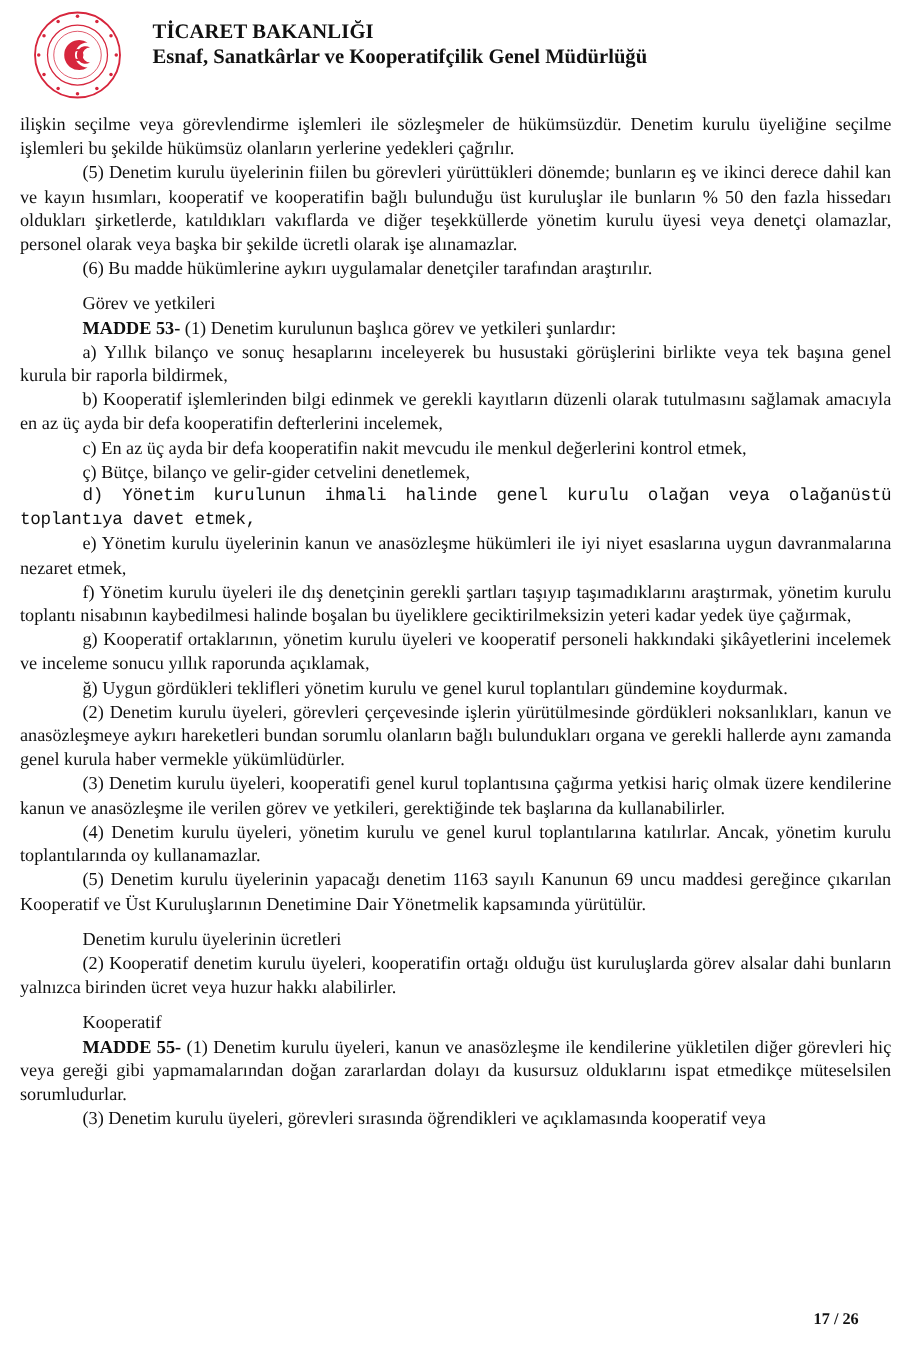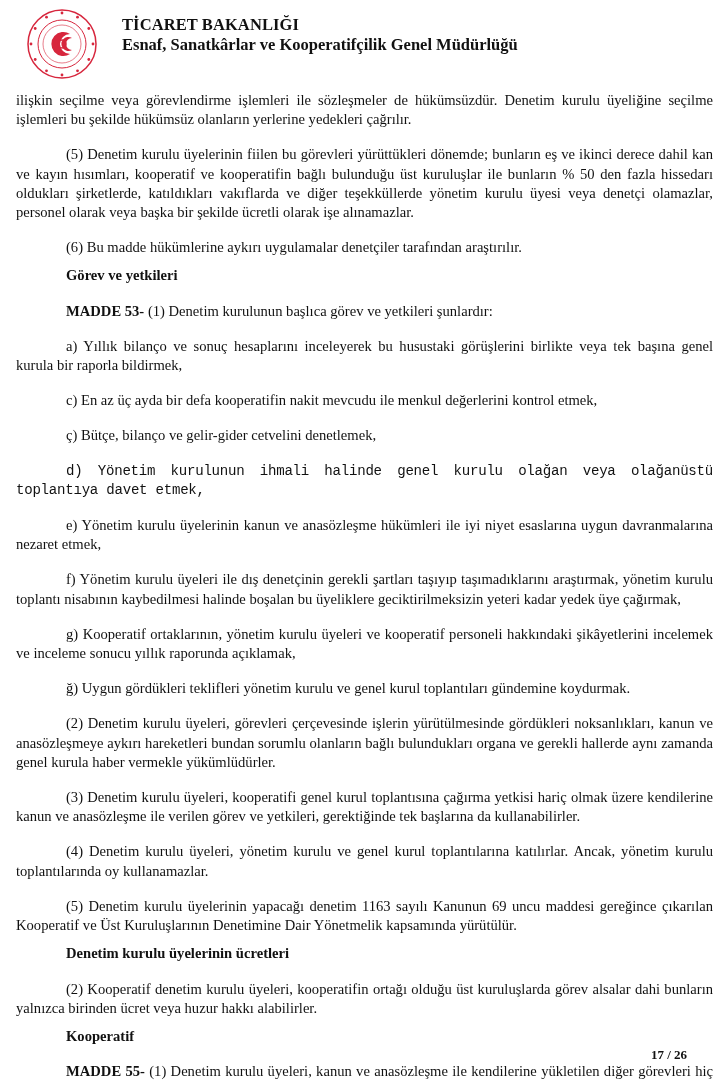--- a/index.html
+++ b/index.html
@@ -4,22 +4,22 @@
 <style>
   html, body { margin:0; padding:0; background:#ffffff; }
   body { width:723px; height:1080px; position:relative; overflow:hidden; font-family:"Liberation Serif", "DejaVu Serif", serif; color:#111; }
   .header { position:absolute; left:0; top:0; width:602px; height:80px; }
   .logo { position:absolute; left:26px; top:8px; width:72px; height:72px; }
   .org { position:absolute; left:122px; top:15px; }
   .org .t1 { font-weight:bold; font-size:16.5px; line-height:20px; letter-spacing:0.1px; }
   .org .t2 { font-weight:bold; font-size:16.5px; line-height:20px; }
   .body { position:absolute; left:16px; top:91px; width:697px; font-size:14.6px; line-height:19.2px; }
   .p { text-align:justify; text-align-last:left; margin:0; }
-  .ind { text-indent:50px;margin-top:16px; }
-  .h { font-weight:bold; text-indent:50px; margin:0; }
+  .ind { text-indent:50px; }
+  .h { font-weight:normal; text-indent:50px; margin:0; }
   .gap { height:9px; }
   .b { font-weight:bold; }
   .footer { position:absolute; right:36px; top:1047px; font-size:13px; font-weight:bold; }
 </style>
 </head>
 <body>
 
 <div class="header">
   <div class="logo">
     <svg width="72" height="72" viewBox="0 0 72 72">
@@ -53,20 +53,21 @@
 
 <div class="body">
   <p class="p">ilişkin seçilme veya görevlendirme işlemleri ile sözleşmeler de hükümsüzdür. Denetim kurulu üyeliğine seçilme işlemleri bu şekilde hükümsüz olanların yerlerine yedekleri çağrılır.</p>
   <p class="p ind">(5) Denetim kurulu üyelerinin fiilen bu görevleri yürüttükleri dönemde; bunların eş ve ikinci derece dahil kan ve kayın hısımları, kooperatif ve kooperatifin bağlı bulunduğu üst kuruluşlar ile bunların % 50 den fazla hissedarı oldukları şirketlerde, katıldıkları vakıflarda ve diğer teşekküllerde yönetim kurulu üyesi veya denetçi olamazlar, personel olarak veya başka bir şekilde ücretli olarak işe alınamazlar.</p>
   <p class="p ind">(6) Bu madde hükümlerine aykırı uygulamalar denetçiler tarafından araştırılır.</p>
   <div class="gap"></div>
 
   <p class="h">Görev ve yetkileri</p>
   <p class="p ind"><span class="b">MADDE 53-</span><span> (1) Denetim kurulunun başlıca görev ve yetkileri şunlardır:</span></p>
   <p class="p ind">a) Yıllık bilanço ve sonuç hesaplarını inceleyerek bu husustaki görüşlerini birlikte veya tek başına genel kurula bir raporla bildirmek,</p>
+  <p class="p ind">b) Kooperatif işlemlerinden bilgi edinmek ve gerekli kayıtların düzenli olarak tutulmasını sağlamak amacıyla en az üç ayda bir defa kooperatifin defterlerini incelemek,</p>
   <p class="p ind">c) En az üç ayda bir defa kooperatifin nakit mevcudu ile menkul değerlerini kontrol etmek,</p>
   <p class="p ind">ç) Bütçe, bilanço ve gelir-gider cetvelini denetlemek,</p>
   <p class="p ind" style="font-size:14.1px;letter-spacing:-0.25px;font-family:Liberation Mono, monospace;">d) Yönetim kurulunun ihmali halinde genel kurulu olağan veya olağanüstü toplantıya davet etmek,</p>
   <p class="p ind">e) Yönetim kurulu üyelerinin kanun ve anasözleşme hükümleri ile iyi niyet esaslarına uygun davranmalarına nezaret etmek,</p>
   <p class="p ind">f) Yönetim kurulu üyeleri ile dış denetçinin gerekli şartları taşıyıp taşımadıklarını araştırmak, yönetim kurulu toplantı nisabının kaybedilmesi halinde boşalan bu üyeliklere geciktirilmeksizin yeteri kadar yedek üye çağırmak,</p>
   <p class="p ind">g) Kooperatif ortaklarının, yönetim kurulu üyeleri ve kooperatif personeli hakkındaki şikâyetlerini incelemek ve inceleme sonucu yıllık raporunda açıklamak,</p>
   <p class="p ind">ğ) Uygun gördükleri teklifleri yönetim kurulu ve genel kurul toplantıları gündemine koydurmak.</p>
   <p class="p ind">(2) Denetim kurulu üyeleri, görevleri çerçevesinde işlerin yürütülmesinde gördükleri noksanlıkları, kanun ve anasözleşmeye aykırı hareketleri bundan sorumlu olanların bağlı bulundukları organa ve gerekli hallerde aynı zamanda genel kurula haber vermekle yükümlüdürler.</p>
   <p class="p ind">(3) Denetim kurulu üyeleri, kooperatifi genel kurul toplantısına çağırma yetkisi hariç olmak üzere kendilerine kanun ve anasözleşme ile verilen görev ve yetkileri, gerektiğinde tek başlarına da kullanabilirler.</p>
   <p class="p ind">(4) Denetim kurulu üyeleri, yönetim kurulu ve genel kurul toplantılarına katılırlar. Ancak, yönetim kurulu toplantılarında oy kullanamazlar.</p>

